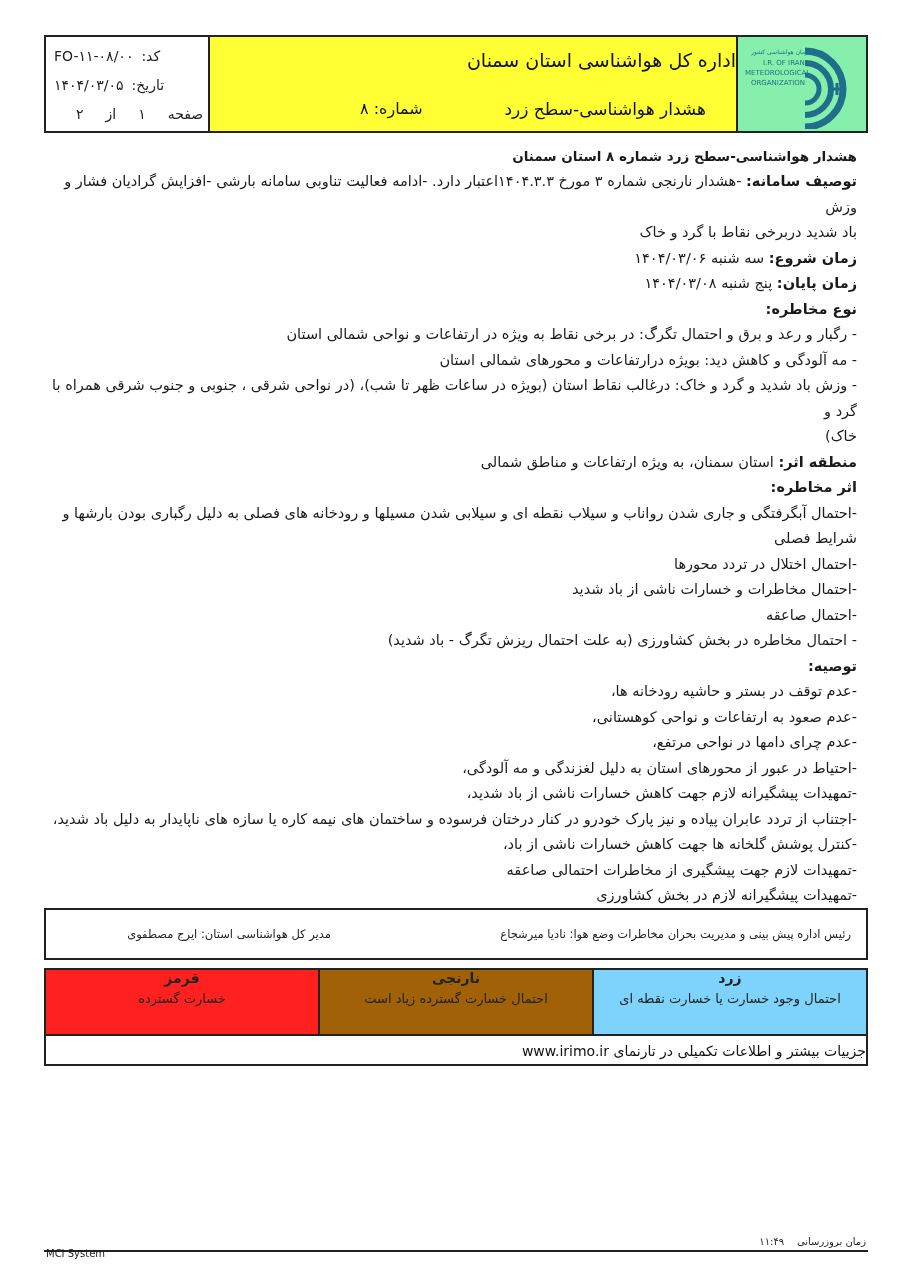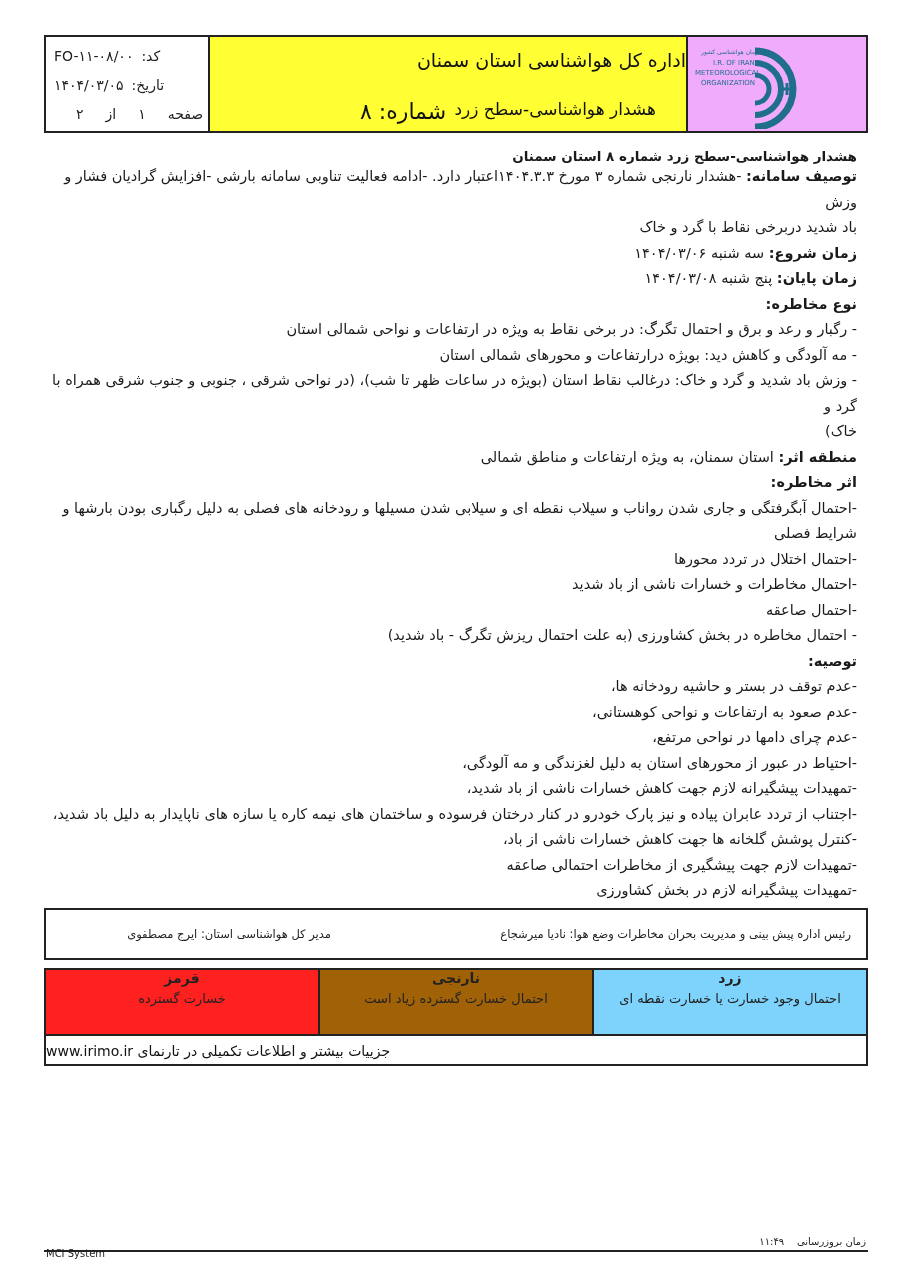--- a/index.html
+++ b/index.html
@@ -26,54 +26,54 @@
     position: relative;
   }
   .hdr-title {
     position: absolute; top: 12px; left: 0; right: 0; 
     font-size: 19px; direction: rtl;
   }
   .hdr-sub {
     position: absolute; top: 62px; right: 30px; font-size: 17px; direction: rtl;
   }
   .hdr-num {
-    position: absolute; top: 62px; left: 150px; font-size: 22px; direction: rtl;
+    position: absolute; top: 62px; left: 150px; font-size: 16px; direction: rtl;
   }
-  .hdr-logo { width: 178px; position: relative; background: #f0abfc; }
+  .hdr-logo { width: 128px; position: relative; background: #86efac; }
   .hdr-logo svg { position: absolute; left: 5px; top: 4px; }
 
   
   .content {
     position: absolute; left: 50px; right: 48px; top: 148px;
     direction: rtl; text-align: right; font-size: 14.5px; color: #1a1a1a;
   }
   .content .line { line-height: 25.5px; min-height: 25.5px; }
   .content .b { font-weight: bold; }
-  .content .doc-heading { font-weight: bold; font-size: 13.5px; }
+  .content .doc-heading { font-weight: bold; font-size: 13.5px; margin-bottom: 5px; }
 
   
   .sign {
     position: absolute; left: 44px; top: 908px; width: 824px; height: 52px;
     border: 2px solid #222; box-sizing: border-box; direction: rtl;
     font-size: 11.5px; color: #222;
   }
   .sign .s1 { position: absolute; right: 15px; top: 17px; }
   .sign .s2 { position: absolute; right: 535px; top: 17px; }
 
   
   .legend {
     position: absolute; left: 44px; top: 968px; width: 824px; height: 98px;
     border: 2px solid #222; box-sizing: border-box;
   }
   .legend .levels { display: flex; height: 64px; border-bottom: 2px solid #222; direction: rtl; }
   .legend .lvl { flex: 1; text-align: center; box-sizing: border-box; font-size: 13px; color: #222; }
   .legend .lvl + .lvl { border-right: 2px solid #222; }
   .legend .lvl .t { font-weight: bold; font-size: 14px; margin-bottom: 5px; }
   .legend .red .t, .legend .red .d { color: #222; }
-  .legend .foot { text-align: left; font-size: 14px; line-height: 30px; direction: rtl; }
+  .legend .foot { text-align: right; font-size: 14px; line-height: 30px; direction: rtl; }
 
   
   .page-footer {
     position: absolute; left: 44px; top: 1236px; width: 824px; height: 14px;
     border-bottom: 2px solid #222; font-size: 10px; color: #222;
   }
   .page-footer .left { position: absolute; left: 2px; top: 12px; }
   .page-footer .right { position: absolute; right: 2px; top: 0; direction: rtl; }
 </style>
 </head>

